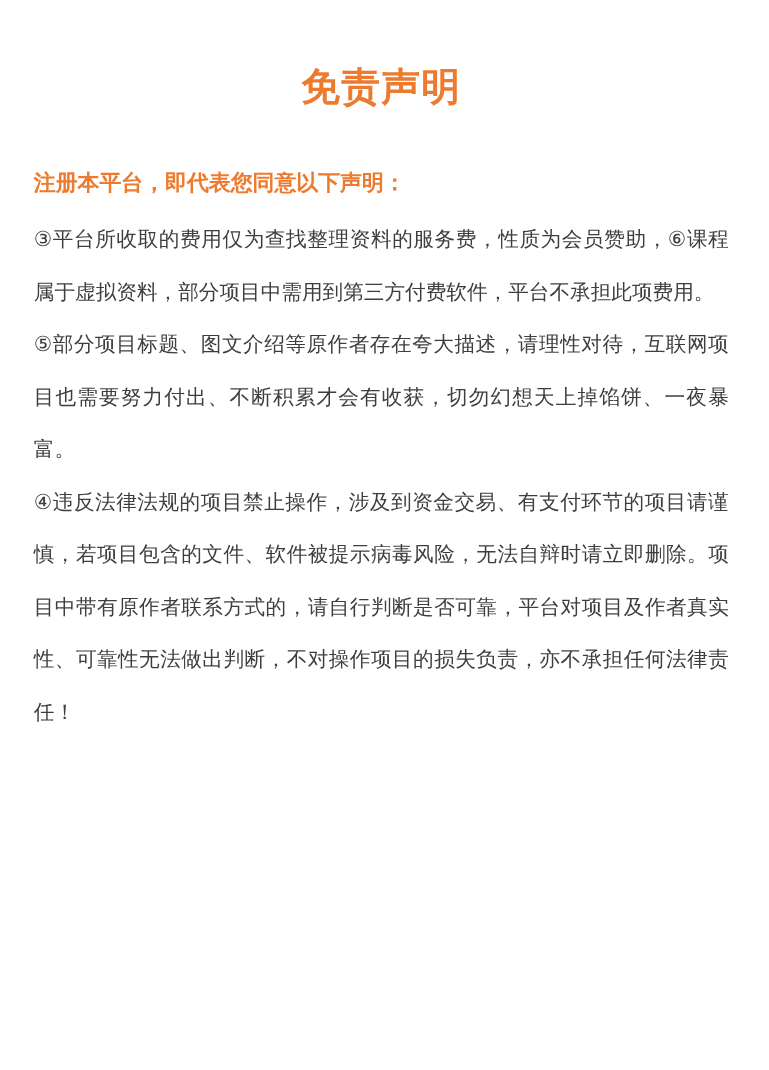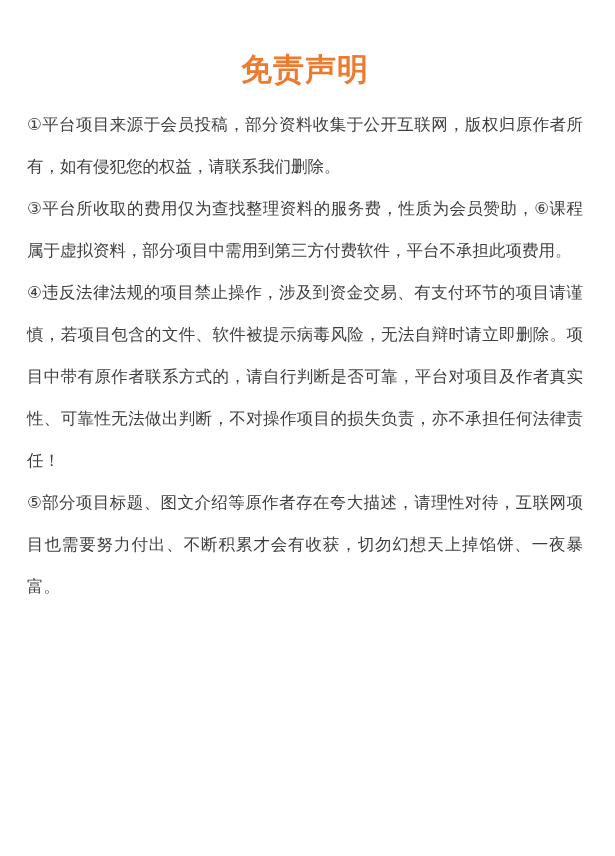--- a/index.html
+++ b/index.html
@@ -46,20 +46,20 @@
     text-justify: inter-ideograph;
     word-break: break-all;
   }
 </style>
 </head>
 <body>
 
 <div class="page">
   <h1 class="doc-title">免责声明</h1>
 
+  <p class="doc-intro">注册本平台，即代表您同意以下声明：</p>
 
   <div class="doc-paragraphs">
-      <p class="para">①平台项目来源于会员投稿，部分资料收集于公开互联网，版权归原作者所有，如有侵犯您的权益，请联系我们删除。</p>
       <p class="para">③平台所收取的费用仅为查找整理资料的服务费，性质为会员赞助，⑥课程属于虚拟资料，部分项目中需用到第三方付费软件，平台不承担此项费用。</p>
+      <p class="para">⑤部分项目标题、图文介绍等原作者存在夸大描述，请理性对待，互联网项目也需要努力付出、不断积累才会有收获，切勿幻想天上掉馅饼、一夜暴富。</p>
       <p class="para">④违反法律法规的项目禁止操作，涉及到资金交易、有支付环节的项目请谨慎，若项目包含的文件、软件被提示病毒风险，无法自辩时请立即删除。项目中带有原作者联系方式的，请自行判断是否可靠，平台对项目及作者真实性、可靠性无法做出判断，不对操作项目的损失负责，亦不承担任何法律责任！</p>
-      <p class="para">⑤部分项目标题、图文介绍等原作者存在夸大描述，请理性对待，互联网项目也需要努力付出、不断积累才会有收获，切勿幻想天上掉馅饼、一夜暴富。</p>
     </div>
 </div>
 
 </body></html>

